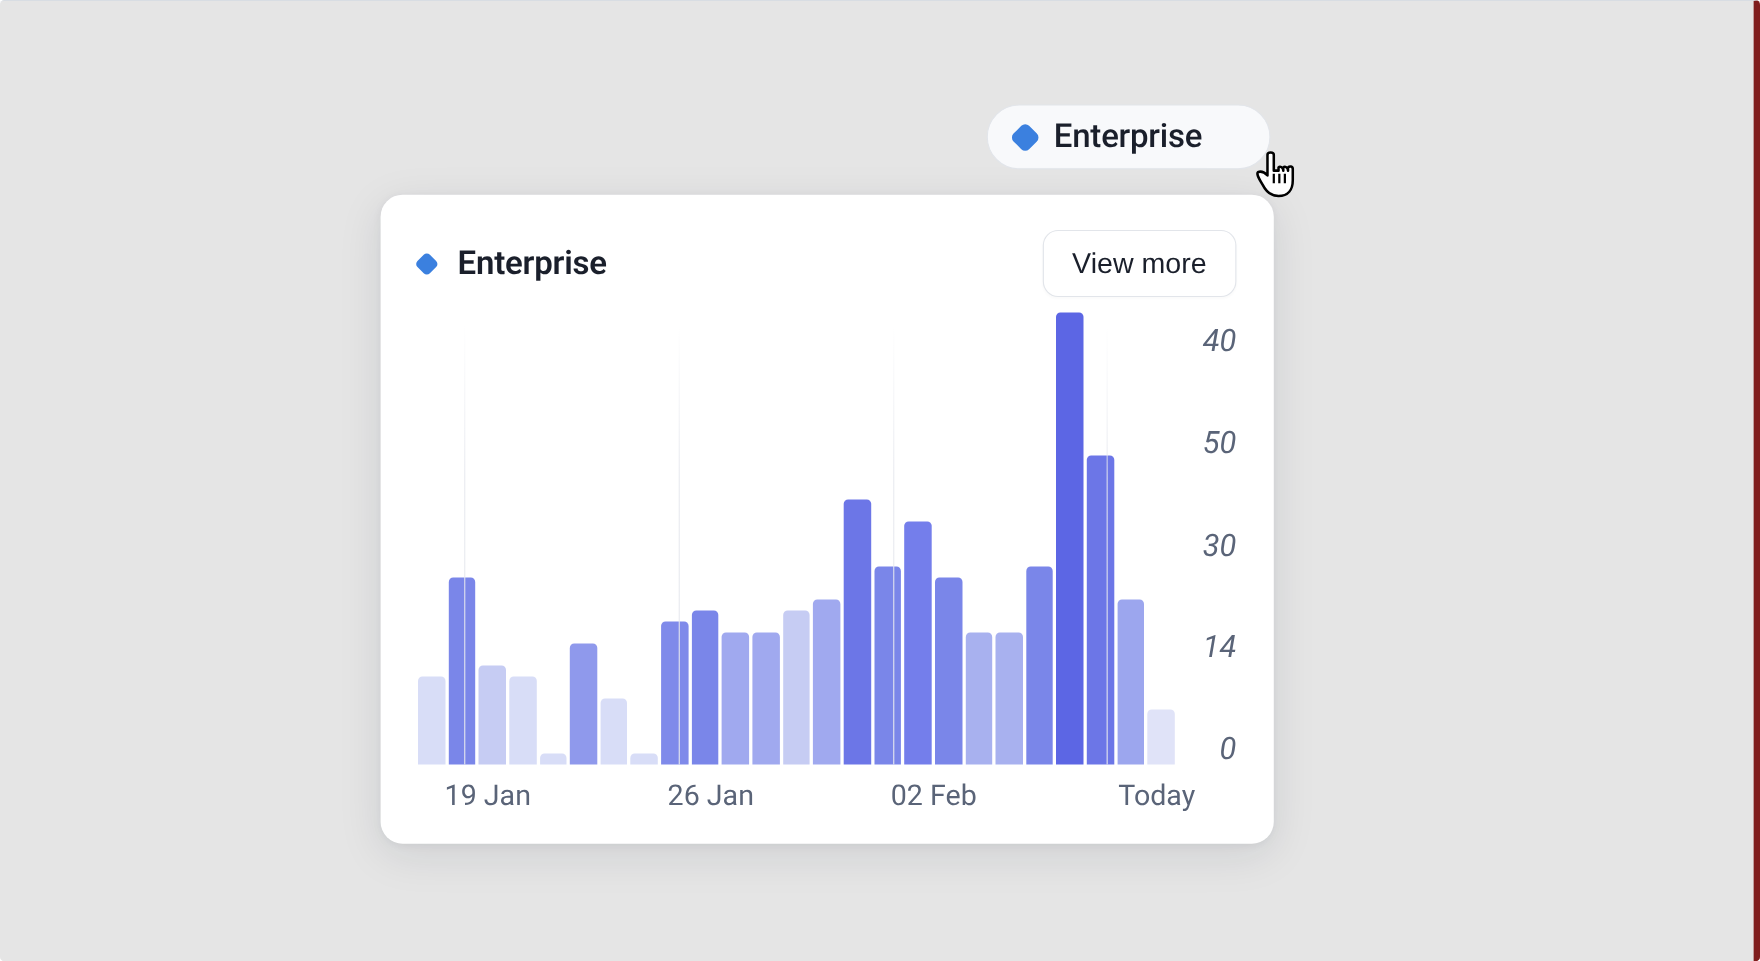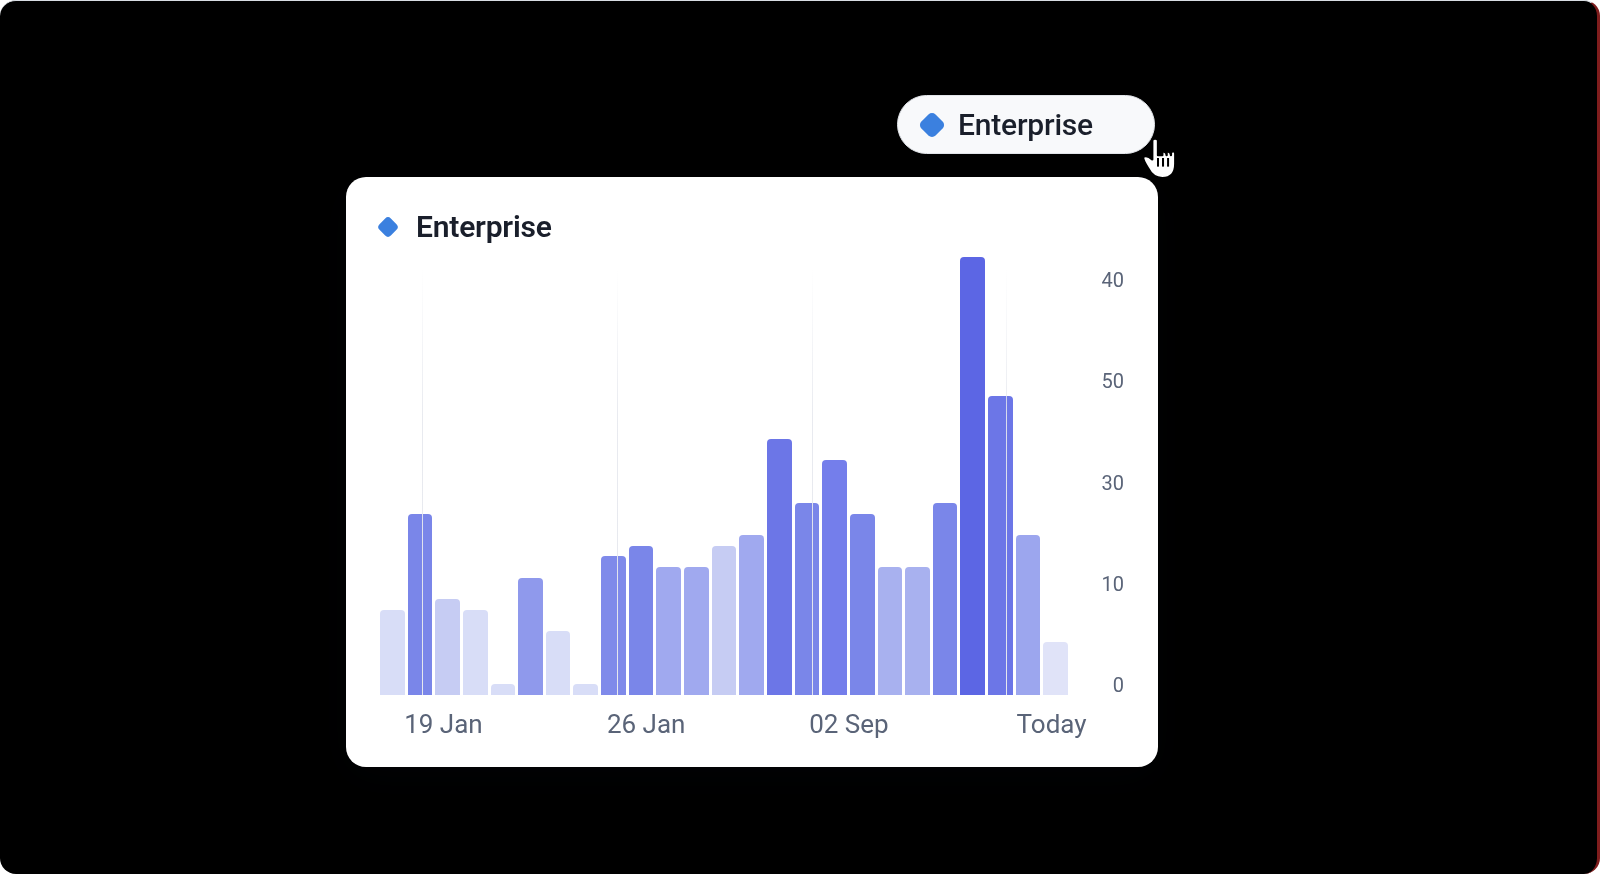--- a/index.html
+++ b/index.html
@@ -6,24 +6,24 @@
     body {
       font-family: -apple-system, BlinkMacSystemFont, "Segoe UI", Roboto, Helvetica, Arial, sans-serif;
       width: 1600px;
       height: 874px;
       position: relative;
       background: #ffffff;
     }
     .canvas {
       position: absolute;
       inset: 0;
-      background: #000000;
-      border-radius: 16px;
+      background: #e5e5e5;
+      border-radius: 4px;
       border-top: 1px solid #d8dde3;
-      border-right: 3px solid #7f1d1d;
+      border-right: 6px solid #7f1d1d;
     }
     
     .pill {
       position: absolute;
       top: 94px;
       left: 897px;
       width: 258px;
       height: 59px;
       background: #F8F9FB;
       border: 1px solid #E2E5EA;
@@ -134,23 +134,24 @@
       bottom: 0;
       width: 1px;
       background: linear-gradient(to bottom, rgba(230,232,238,0) 0%, rgba(230,232,238,0.9) 35%, rgba(230,232,238,1) 100%);
     }
     .y-axis {
       width: 48px;
       display: flex;
       flex-direction: column;
       justify-content: space-between;
       align-items: flex-end;
-      font-size: 20px;
+      font-size: 28px;
       color: #5A6478;
       padding: 2px 0 0 0;
+      font-style: italic;
     }
     .y-tick { line-height: 1; }
     .x-axis {
       display: flex;
       margin-top: 14px;
       padding-right: 56px;
       margin-left: 20px;
     }
     .x-tick {
       flex: 1;
@@ -175,20 +176,21 @@
     <line x1="19.5" y1="16" x2="19.5" y2="22" stroke="#000" stroke-width="1.4"></line>
     <line x1="23" y1="16" x2="23" y2="22" stroke="#000" stroke-width="1.4"></line>
   </svg>
 
   <div class="card">
     <div class="card-header">
       <div class="card-title-group">
         <span class="diamond-sm"></span>
         <span class="card-title">Enterprise</span>
       </div>
+      <button class="view-more-btn">View more</button>
     </div>
 
     <div class="chart-wrap">
       <div class="plot-row">
         <div class="bars-area" id="bars-area">
             <div class="gridline" style="left: 6%;"></div>
             <div class="gridline" style="left: 34%;"></div>
             <div class="gridline" style="left: 62%;"></div>
             <div class="gridline" style="left: 90%;"></div>
             <div class="bar" style="height: 20%; background: rgb(216, 221, 247);"></div>
@@ -214,26 +216,26 @@
             <div class="bar" style="height: 45%; background: rgb(122, 134, 233);"></div>
             <div class="bar" style="height: 102.5%; background: rgb(92, 102, 228);"></div>
             <div class="bar" style="height: 70%; background: rgb(108, 118, 231);"></div>
             <div class="bar" style="height: 37.5%; background: rgb(156, 166, 238);"></div>
             <div class="bar" style="height: 12.5%; background: rgb(224, 227, 248);"></div>
           </div>
         <div class="y-axis" id="y-axis">
             <span class="y-tick">40</span>
             <span class="y-tick">50</span>
             <span class="y-tick">30</span>
-            <span class="y-tick">10</span>
+            <span class="y-tick">14</span>
             <span class="y-tick">0</span>
           </div>
       </div>
       <div class="x-axis" id="x-axis" style="position: relative; height: 34px;">
           <span class="x-tick" style="position: absolute; left: 6%; transform: translateX(-50%);">19 Jan</span>
           <span class="x-tick" style="position: absolute; left: 34%; transform: translateX(-50%); text-align: center;">26 Jan</span>
-          <span class="x-tick" style="position: absolute; left: 62%; transform: translateX(-50%);">02 Sep</span>
+          <span class="x-tick" style="position: absolute; left: 62%; transform: translateX(-50%);">02 Feb</span>
           <span class="x-tick" style="position: absolute; left: 90%; transform: translateX(-50%);">Today</span>
         </div>
     </div>
   </div>
 
 </div>
 
 </body></html>

